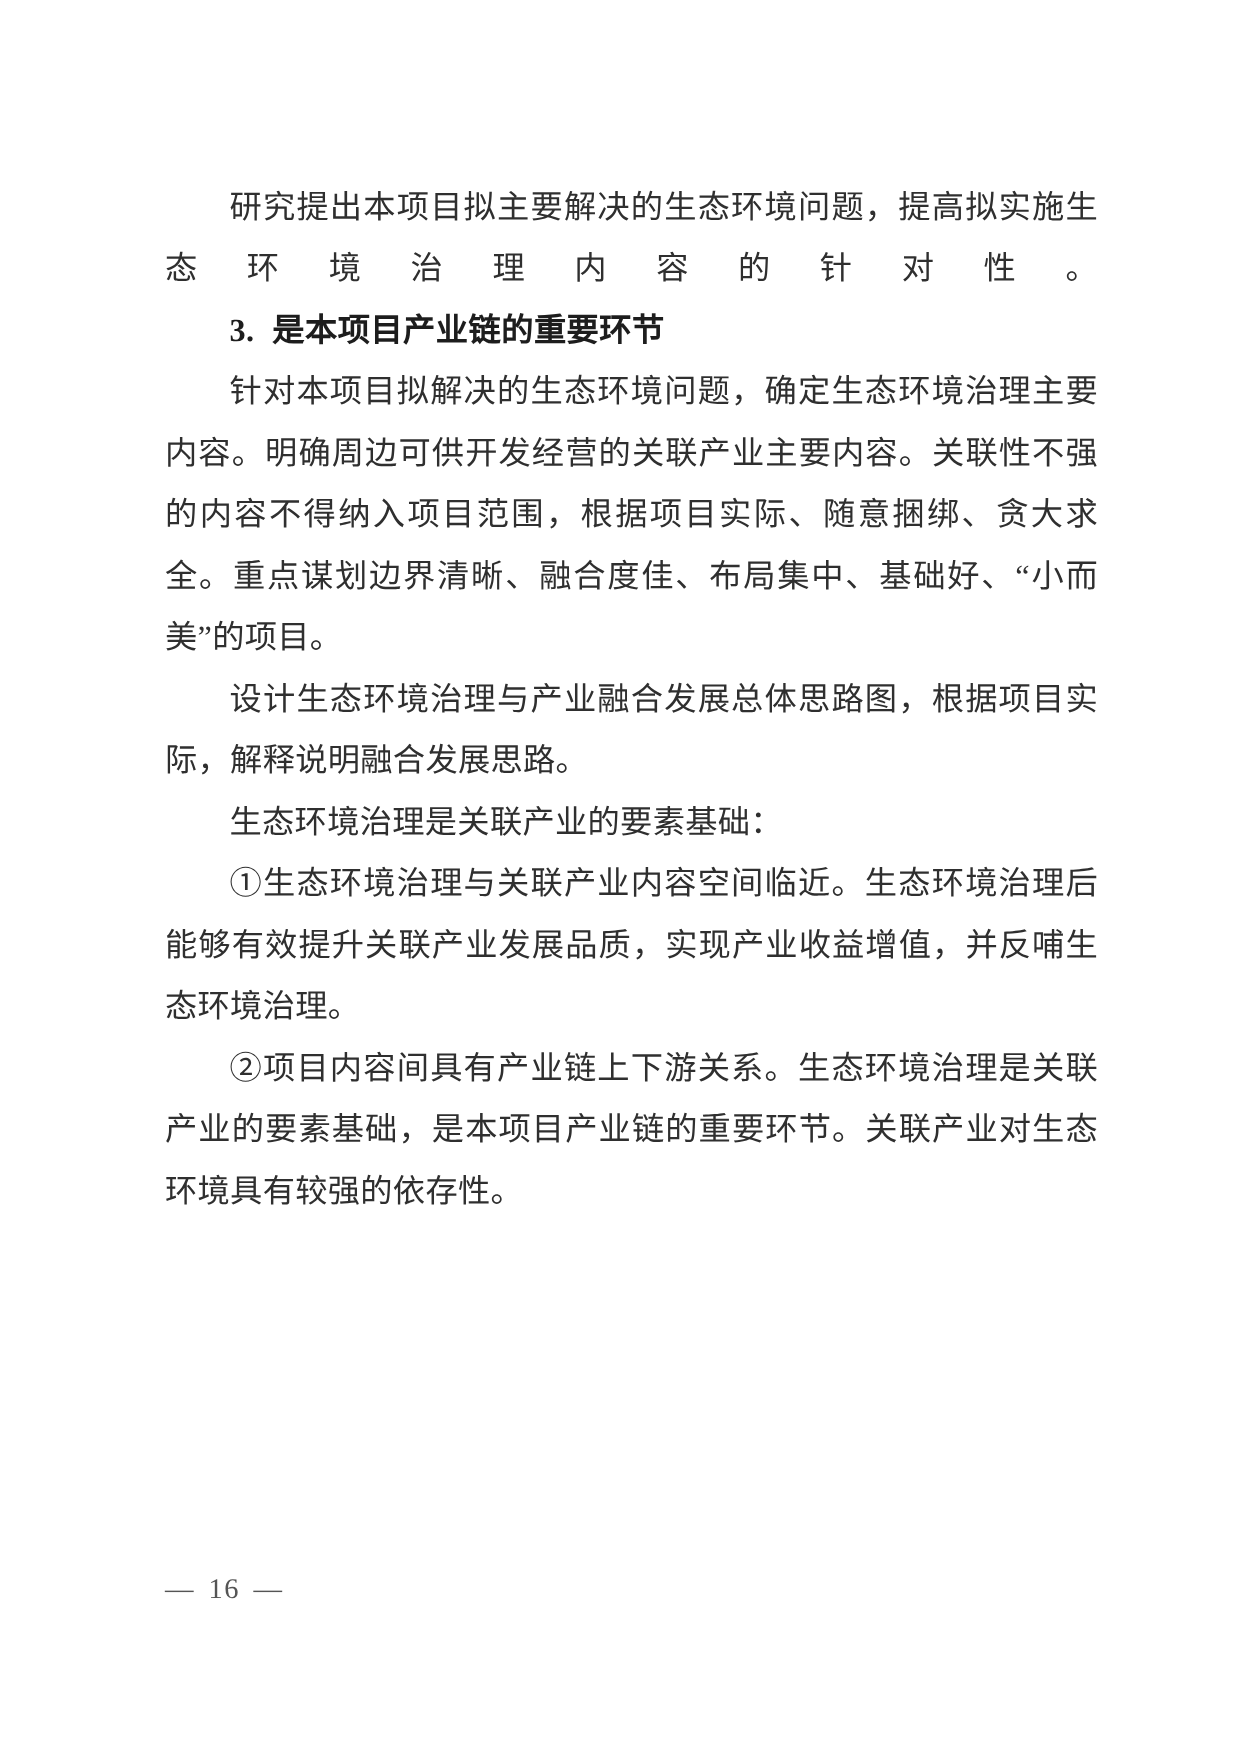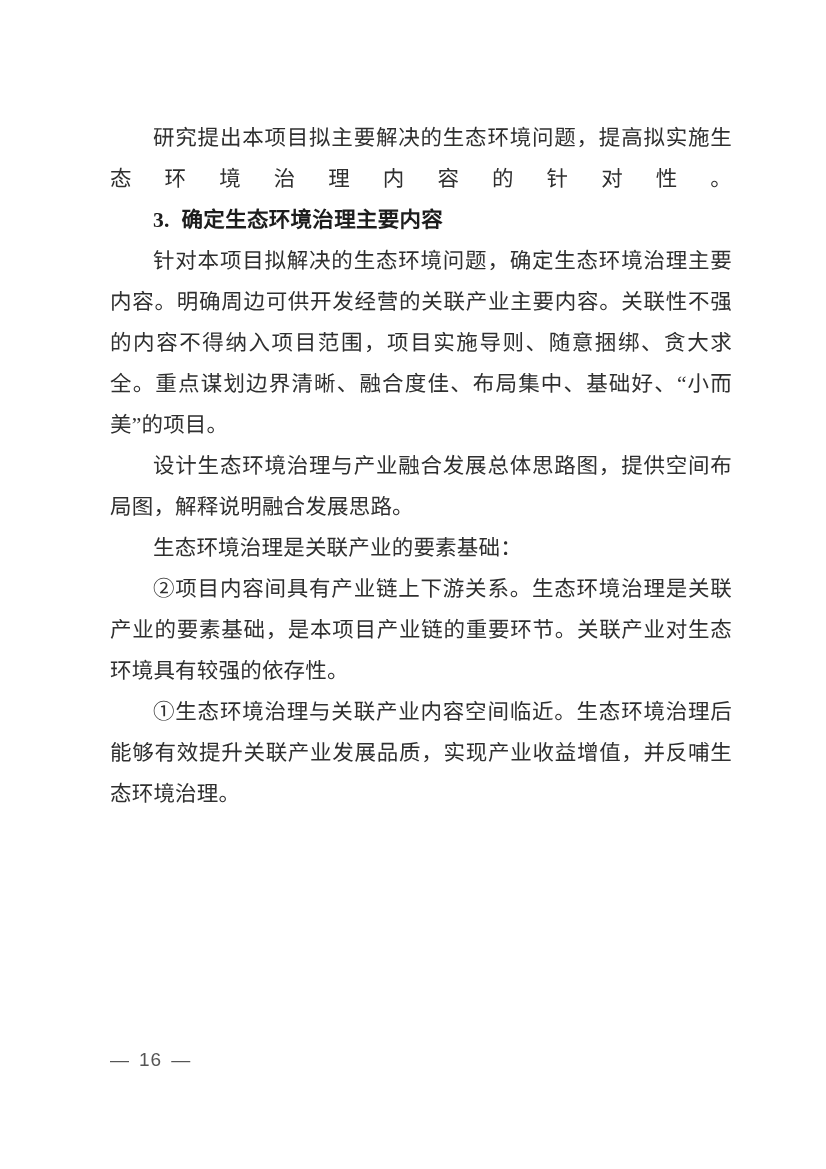--- a/index.html
+++ b/index.html
@@ -63,50 +63,50 @@
   
   .footer {
     position: absolute;
     left: 103px;
     top: 1046px;
     width: 622px;
     font-size: 19px;
     line-height: 28px;
     color: #555555;
     letter-spacing: 1px;
-    font-family: Liberation Sans, sans-serif;
+    font-family: Liberation Serif, serif;
   }
 
   .footer .pnum {
     margin: 0 9px;
   }
 </style>
 </head>
 <body>
 
 <div class="page">
 
   <div class="content">
 
     <p class="para stretched">研究提出本项目拟主要解决的生态环境问题，提高拟实施生态环境治理内容的针对性。</p>
 
     <h2 class="heading">
-      <span class="num">3.</span><span>确定生态环境治理主要内容</span>
+      <span class="num">3.</span><span>是本项目产业链的重要环节</span>
     </h2>
 
 
-    <p class="para">针对本项目拟解决的生态环境问题，确定生态环境治理主要内容。明确周边可供开发经营的关联产业主要内容。关联性不强的内容不得纳入项目范围，项目实施导则、随意捆绑、贪大求全。重点谋划边界清晰、融合度佳、布局集中、基础好、“小而美”的项目。</p>
+    <p class="para">针对本项目拟解决的生态环境问题，确定生态环境治理主要内容。明确周边可供开发经营的关联产业主要内容。关联性不强的内容不得纳入项目范围，根据项目实际、随意捆绑、贪大求全。重点谋划边界清晰、融合度佳、布局集中、基础好、“小而美”的项目。</p>
 
-    <p class="para">设计生态环境治理与产业融合发展总体思路图，提供空间布局图，解释说明融合发展思路。</p>
+    <p class="para">设计生态环境治理与产业融合发展总体思路图，根据项目实际，解释说明融合发展思路。</p>
 
     <p class="para">生态环境治理是关联产业的要素基础：</p>
 
+    <p class="para">①生态环境治理与关联产业内容空间临近。生态环境治理后能够有效提升关联产业发展品质，实现产业收益增值，并反哺生态环境治理。</p>
+
     <p class="para">②项目内容间具有产业链上下游关系。生态环境治理是关联产业的要素基础，是本项目产业链的重要环节。关联产业对生态环境具有较强的依存性。</p>
-
-    <p class="para">①生态环境治理与关联产业内容空间临近。生态环境治理后能够有效提升关联产业发展品质，实现产业收益增值，并反哺生态环境治理。</p>
 
 
 
   </div>
 
   <div class="footer">
     <span>—</span><span class="pnum">16</span><span>—</span>
   </div>
 
 </div>

